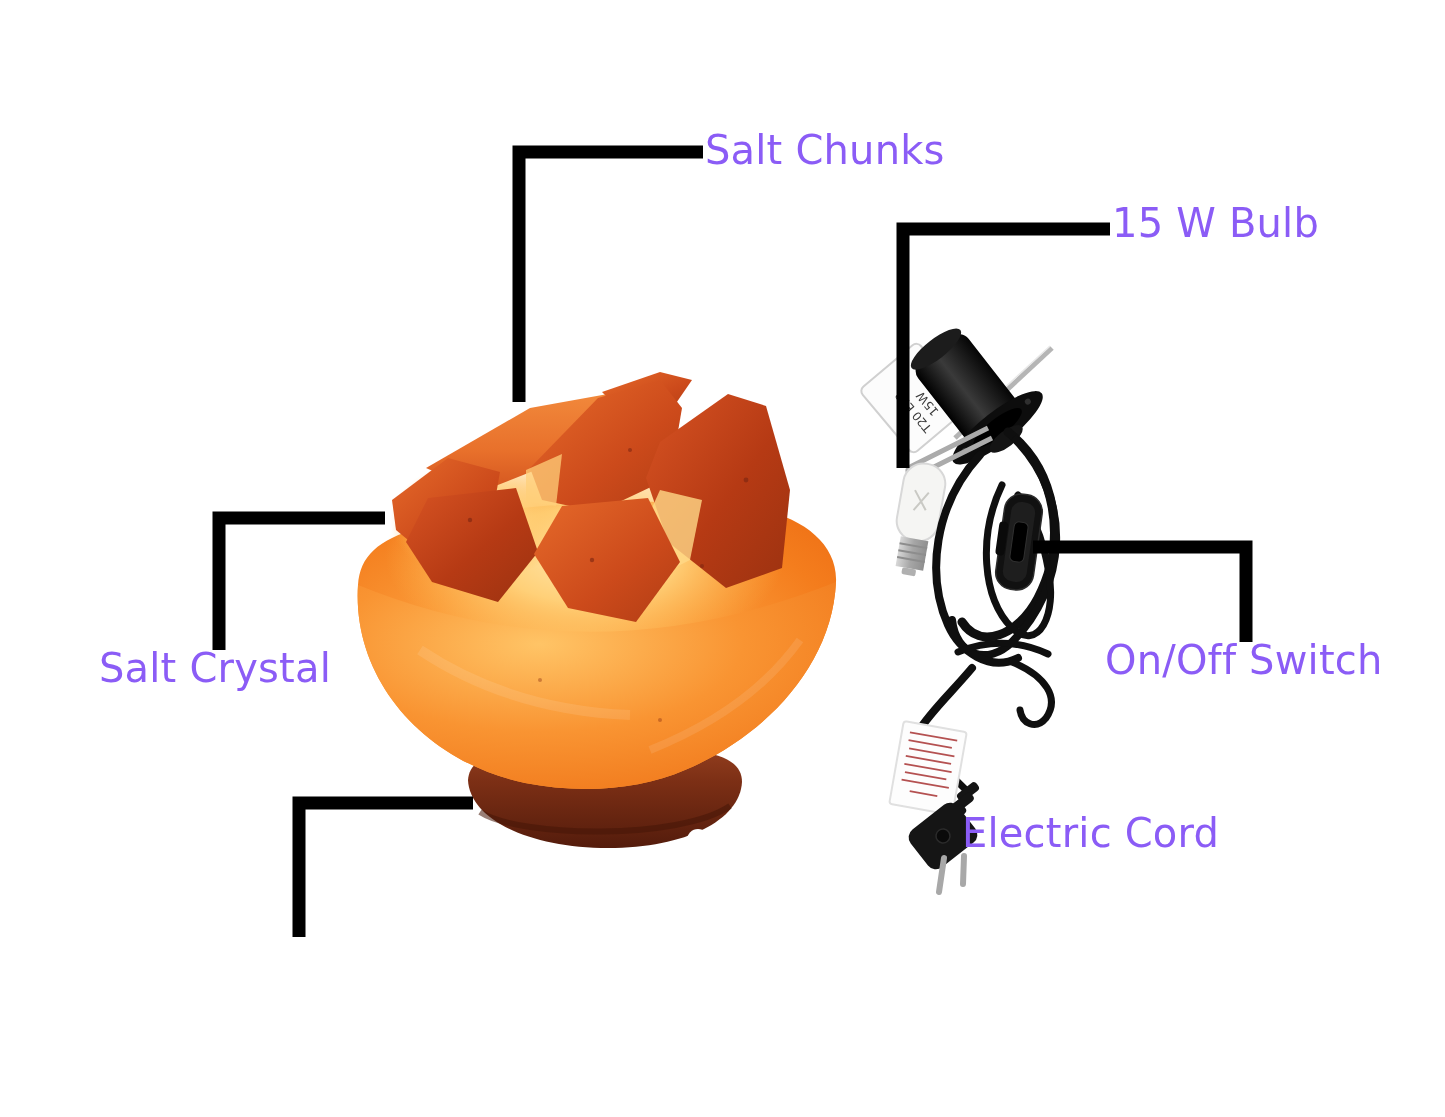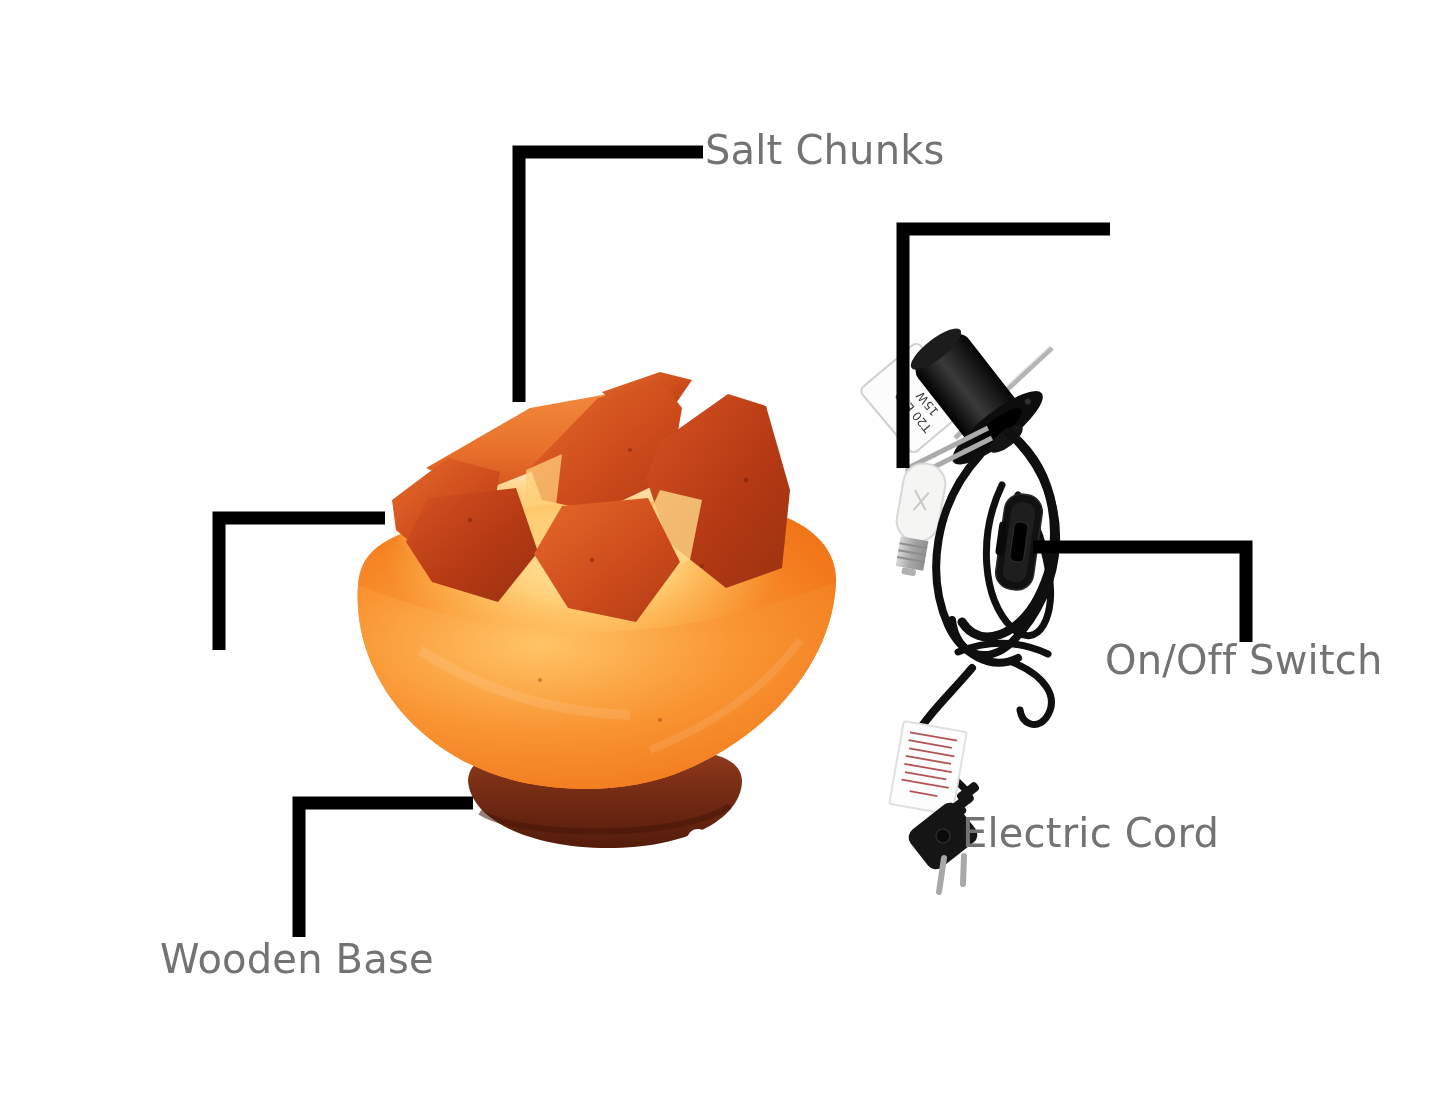--- a/index.html
+++ b/index.html
@@ -7,21 +7,21 @@
     position:relative;
     width:1445px;height:1117px;
     background:#ffffff;
     font-family:"DejaVu Sans","Liberation Sans",sans-serif;
     overflow:hidden;
   }
   .abs{position:absolute;}
   .label{
     position:absolute;
     font-size:40px;
-    color:#737373;
+    color:#8b5cf6;
     white-space:nowrap;
     letter-spacing:0.2px;
   }
 </style>
 </head>
 <body>
 
 <div class="canvas">
 
   <svg class="abs" style="left:330px;top:350px;" width="520" height="510" viewBox="0 0 520 510">
@@ -215,17 +215,18 @@
     <g fill="none" stroke="#000000" stroke-width="13">
       <polyline points="703,152 519,152 519,402"></polyline>
       <polyline points="1110,229 903,229 903,468"></polyline>
       <polyline points="385,518 219,518 219,650"></polyline>
       <polyline points="1033,547 1246,547 1246,642"></polyline>
       <polyline points="473,803 299,803 299,937"></polyline>
     </g>
   </svg>
 
   <div class="label" style="left:705px;top:127px;">Salt Chunks</div>
+  <div class="label" style="left:1112px;top:200px;">15 W Bulb</div>
+  <div class="label" style="left:99px;top:645px;">Salt Crystal</div>
   <div class="label" style="left:1061px;top:637px;margin-left:44px;">On/Off Switch</div>
   <div class="label" style="left:962px;top:810px;">Electric Cord</div>
-  <div class="label" style="left:160px;top:936px;">Wooden Base</div>
 
 </div>
 
 </body></html>

